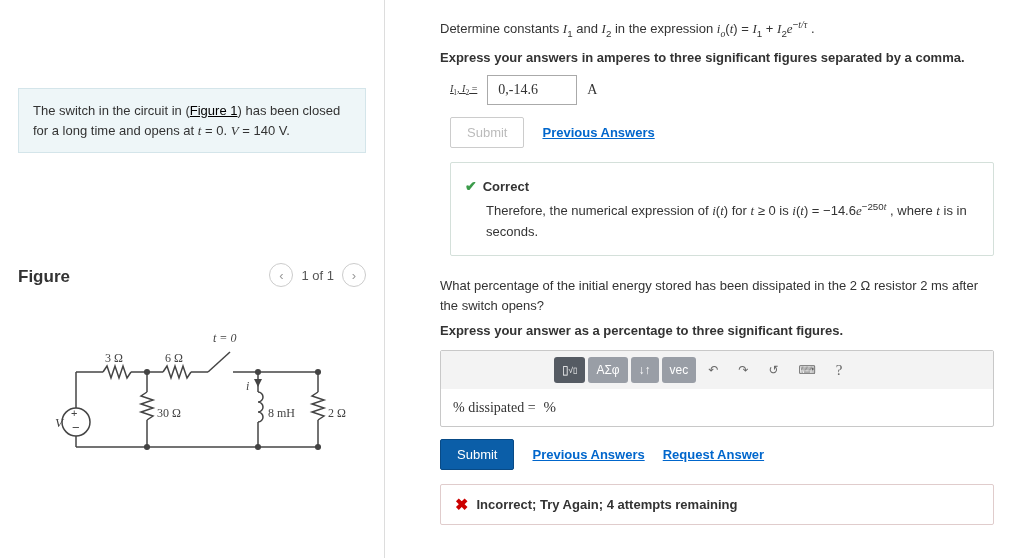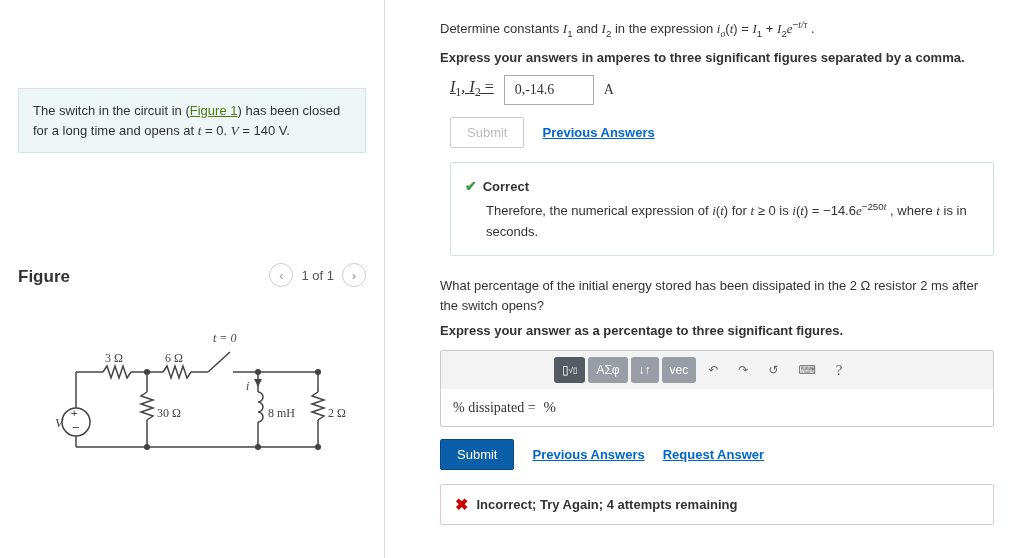--- a/index.html
+++ b/index.html
@@ -1,30 +1,30 @@
 <!DOCTYPE html>
 <html><head>
   <meta charset="utf-8">
   <style>
     * { box-sizing: border-box; margin: 0; padding: 0; }
     body { font-family: Arial, Helvetica, sans-serif; font-size: 13px; color: #333; background: #fff; width: 1024px; height: 558px; overflow: hidden; position: relative; }
     .container { display: flex; height: 100%; }
     .left-panel { width: 385px; padding: 20px 18px; border-right: 1px solid #ddd; }
     .right-panel { flex: 1; padding: 18px 30px 18px 55px; position: relative; }
     .problem-box { background: #eef6f8; border: 1px solid #d4e5ea; padding: 12px 14px; font-size: 13px; line-height: 1.5; margin-top: 68px; margin-bottom: 110px; }
-    .problem-box a { color: #4d7c0f; }
+    .problem-box a { color: #000000; }
     .figure-header { display: flex; align-items: flex-end; justify-content: space-between; margin-bottom: 30px; }
     .figure-title { font-size: 17px; font-weight: bold; }
     .pager { display: flex; align-items: center; gap: 8px; color: #555; font-size: 13px; }
     .pager-btn { width: 24px; height: 24px; border-radius: 50%; border: 1px solid #ccc; background: #fff; display: inline-flex; align-items: center; justify-content: center; color: #999; cursor: pointer; }
     .circuit { margin-left: 30px; }
     .question-text { font-size: 13px; margin-bottom: 8px; line-height: 1.5; }
     .bold-text { font-weight: bold; font-size: 13px; margin-bottom: 10px; }
     .answer-row { display: flex; align-items: center; gap: 10px; margin: 10px 0 12px 10px; }
-    .math-label { font-family: 'Times New Roman', serif; font-size: 16px; text-decoration: underline; }
+    .math-label { font-family: 'Times New Roman', serif; font-size: 10px; text-decoration: underline; }
     .answer-input-static { border: 1px solid #aaa; padding: 6px 10px; font-size: 14px; font-family: 'Times New Roman', serif; min-width: 90px; display: inline-block; }
     .unit-label { font-family: 'Times New Roman', serif; font-size: 14px; }
     .btn-row { display: flex; align-items: center; gap: 18px; margin-bottom: 14px; margin-left: 10px; }
     .submit-btn { background: #fff; border: 1px solid #ccc; color: #bbb; padding: 7px 16px; font-size: 13px; cursor: default; border-radius: 2px; }
     .submit-btn-active { background: #0b5ea8; border: 1px solid #084a86; color: #fff; padding: 7px 16px; font-size: 13px; cursor: pointer; border-radius: 2px; }
     .link { color: #0066cc; text-decoration: underline; font-size: 13px; font-weight: bold; cursor: pointer; }
     .feedback-box { border: 1px solid #d4e0da; background: #fff; padding: 12px 14px; margin: 10px 0 20px 10px; font-size: 13px; line-height: 1.6; border-radius: 2px; }
     .check-icon { color: #3b9b4a; font-weight: bold; margin-right: 6px; font-size: 14px; }
     .correct-label { font-weight: bold; }
     .x-icon { color: #cc0000; font-weight: bold; margin-right: 8px; font-size: 16px; }

